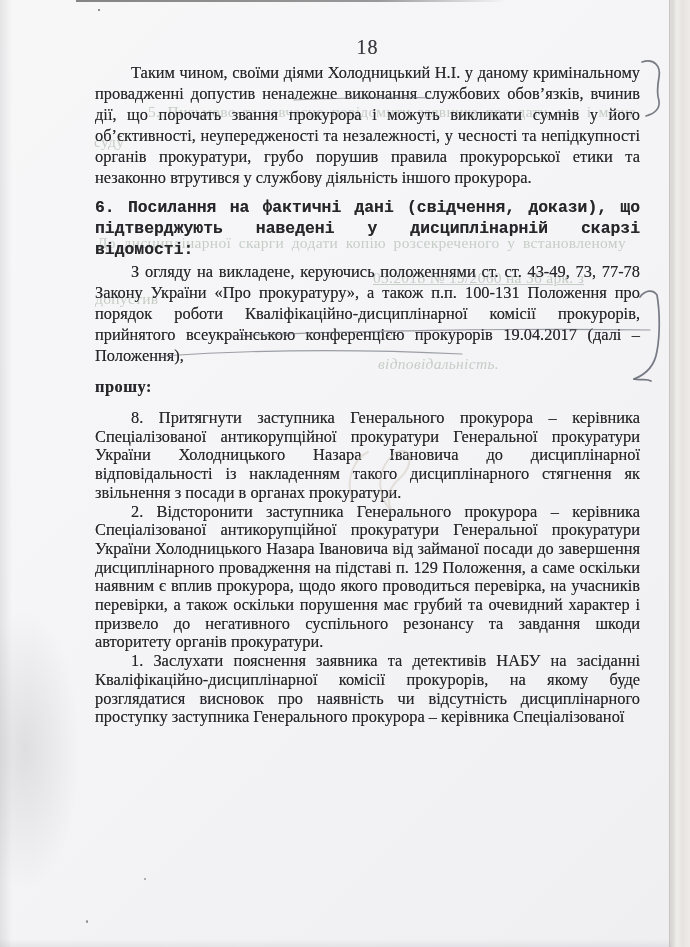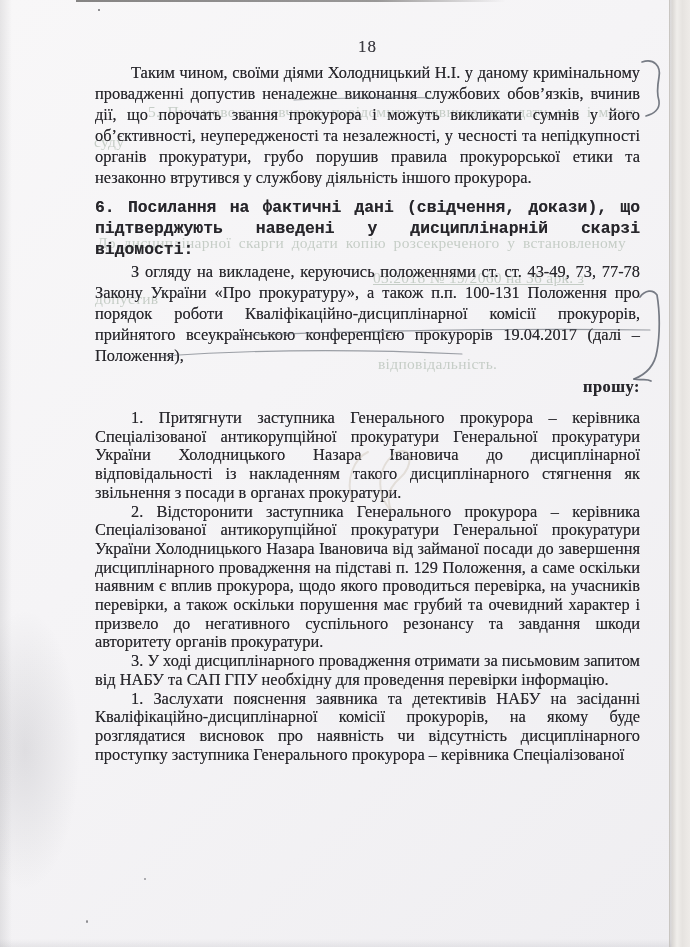--- a/index.html
+++ b/index.html
@@ -30,33 +30,33 @@
   .speck.s2{left:144px;top:878px;width:2px;height:2px;opacity:.7;}
   .speck.s3{left:86px;top:920px;width:2px;height:3px;opacity:.8;}
   
   .bleed{position:absolute;z-index:2;color:var(--bleedthrough);opacity:.62;
     font-size:15.5px;white-space:nowrap;filter:blur(.4px);letter-spacing:.3px;}
   .bleed.l1{left:148px;top:103px;word-spacing:3px;}
   .bleed.l2{left:94px;top:133px;}
   .bleed.l3{left:97px;top:234px;word-spacing:3.5px;}
   .bleed.l4{left:373px;top:269px;text-decoration:underline;}
   .bleed.l5{left:95px;top:290px;}
-  .bleed.l6{left:378px;top:355px;}
+  .bleed.l6{left:378px;top:355px;font-style:italic;}
   
   .text-block{position:absolute;left:95px;top:40px;width:545px;z-index:3;
     text-align:justify;font-size:16.4px;line-height:21px;
     text-shadow:0 0 .5px rgba(35,34,40,.55);}
-  .page-number{text-align:center;font-size:17px;line-height:14px;margin:0 0 8px 0;
+  .page-number{text-align:center;font-size:20px;line-height:14px;margin:0 0 8px 0;
     letter-spacing:1px;color:#3c3b42;}
   .text-block p{margin:0;}
   .indent{text-indent:36px;}
   .h6{font-weight:bold;margin-top:9px !important;font-family:Liberation Mono, monospace;}
   .p-facts{margin-top:7px !important;}
   .p-legal{margin-top:1px !important;}
-  .request{font-weight:bold;text-align:right;margin-top:10px !important;
+  .request{font-weight:bold;text-align:left;margin-top:10px !important;
     margin-bottom:12px !important;letter-spacing:.5px;}
   .items p{line-height:18.7px;text-indent:36px;}
   
   .ink{position:absolute;left:0;top:0;z-index:7;pointer-events:none;}
   .ink path{fill:none;stroke:var(--pen-ink);stroke-linecap:round;stroke-linejoin:round;}
   .ink .bracket{stroke-width:1.7px;opacity:.85;}
   .ink .strike{stroke-width:1.1px;opacity:.6;}
   .ink .ghost{stroke:#cfc6b8;stroke-width:2px;opacity:.45;filter:blur(.5px);}
 </style>
 </head>
@@ -82,23 +82,22 @@
     <span class="bleed l6">відповідальність.</span>
   </div>
 
   <div class="text-block">
     <div class="page-number">18</div>
     <p class="indent">Таким чином, своїми діями Холодницький Н.І. у даному кримінальному провадженні допустив неналежне виконання службових обов’язків, вчинив дії, що порочать звання прокурора і можуть викликати сумнів у його об’єктивності, неупередженості та незалежності, у чесності та непідкупності органів прокуратури, грубо порушив правила прокурорської етики та незаконно втрутився у службову діяльність іншого прокурора.</p>
     <p class="h6">6. Посилання на фактичні дані (свідчення, докази), що підтверджують наведені у дисциплінарній скарзі відомості:</p>
     <p class="indent p-legal">З огляду на викладене, керуючись положеннями ст. ст. 43-49, 73, 77-78 Закону України «Про прокуратуру», а також п.п. 100-131 Положення про порядок роботи Кваліфікаційно-дисциплінарної комісії прокурорів, прийнятого всеукраїнською конференцією прокурорів 19.04.2017 (далі – Положення),</p>
     <p class="request">прошу:</p>
     <div class="items">
-      <p>1. Притягнути заступника Генерального прокурора – керівника Спеціалізованої антикорупційної прокуратури Генеральної прокуратури України Холодницького Назара Івановича до дисциплінарної відповідальності із накладенням такого дисциплінарного стягнення як звільнення з посади в органах прокуратури.</p>
+      <p>8. Притягнути заступника Генерального прокурора – керівника Спеціалізованої антикорупційної прокуратури Генеральної прокуратури України Холодницького Назара Івановича до дисциплінарної відповідальності із накладенням такого дисциплінарного стягнення як звільнення з посади в органах прокуратури.</p>
       <p>2. Відсторонити заступника Генерального прокурора – керівника Спеціалізованої антикорупційної прокуратури Генеральної прокуратури України Холодницького Назара Івановича від займаної посади до завершення дисциплінарного провадження на підставі п. 129 Положення, а саме оскільки наявним є вплив прокурора, щодо якого проводиться перевірка, на учасників перевірки, а також оскільки порушення має грубий та очевидний характер і призвело до негативного суспільного резонансу та завдання шкоди авторитету органів прокуратури.</p>
-      <p>3. У ході дисциплінарного провадження отримати за письмовим запитом від НАБУ та САП ГПУ необхідну для проведення перевірки інформацію.</p>
       <p>1. Заслухати пояснення заявника та детективів НАБУ на засіданні Кваліфікаційно-дисциплінарної комісії прокурорів, на якому буде розглядатися висновок про наявність чи відсутність дисциплінарного проступку заступника Генерального прокурора – керівника Спеціалізованої</p>
     </div>
   </div>
 
   <svg class="ink" width="690" height="947" viewBox="0 0 690 947">
     <path class="bracket" d="M 642,62 C 654,58 661,66 659,77 C 657,88 657,95 659,101 C 660,109 654,114 646,116"></path>
     <path class="bracket" d="M 640,297 C 645,290 653,289 657,295 C 660,312 660,335 657,351 C 655,364 647,374 634,379"></path>
     <path class="bracket" d="M 634,379 C 640,381 646,378 651,381"></path>
     <path class="strike" d="M 294,100 C 330,98 400,96.5 432,98"></path>
     <path class="strike" d="M 232,336 C 340,331 520,328 650,330"></path>

